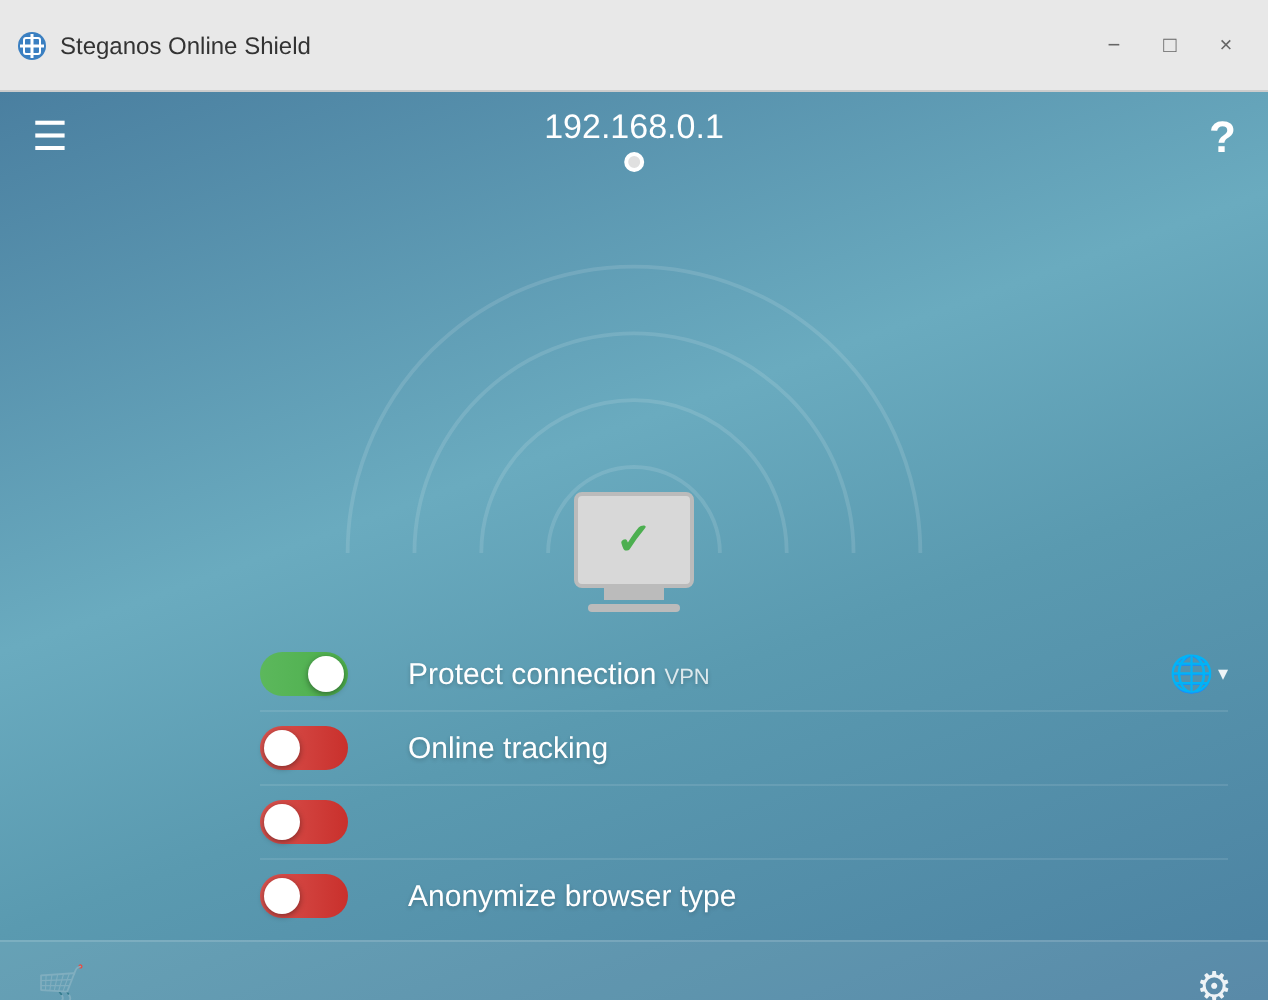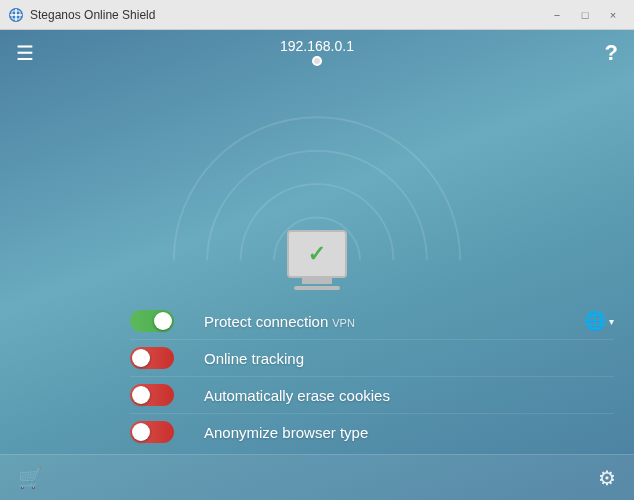--- a/index.html
+++ b/index.html
@@ -7,21 +7,21 @@
       width: 634px;
       height: 500px;
       overflow: hidden;
       font-family: 'Segoe UI', Arial, sans-serif;
       background: #5a8fad;
     }
 
     
     .title-bar {
       background: #e8e8e8;
-      height: 30px;
+      height: 46px;
       display: flex;
       align-items: center;
       justify-content: space-between;
       padding: 0 8px;
       border-bottom: 1px solid #ccc;
     }
     .title-bar-left {
       display: flex;
       align-items: center;
       gap: 6px;
@@ -79,21 +79,21 @@
       display: flex;
       flex-direction: column;
       align-items: center;
       position: absolute;
       left: 50%;
       transform: translateX(-50%);
       top: 8px;
     }
     .ip-text {
       color: white;
-      font-size: 14px;
+      font-size: 17px;
       margin-bottom: 2px;
     }
     .ip-dot {
       width: 10px;
       height: 10px;
       background: #e0e0e0;
       border-radius: 50%;
       border: 2px solid white;
     }
     .question-icon {
@@ -335,21 +335,20 @@
       <div class="toggle-item">
         <div class="toggle-switch off">
           <div class="toggle-knob"></div>
         </div>
         <span class="toggle-label">Online tracking</span>
       </div>
       <div class="toggle-item">
         <div class="toggle-switch off">
           <div class="toggle-knob"></div>
         </div>
-        <span class="toggle-label">Automatically erase cookies</span>
       </div>
       <div class="toggle-item">
         <div class="toggle-switch off">
           <div class="toggle-knob"></div>
         </div>
         <span class="toggle-label">Anonymize browser type</span>
       </div>
     </div>
 
   <div class="bottom-bar">

